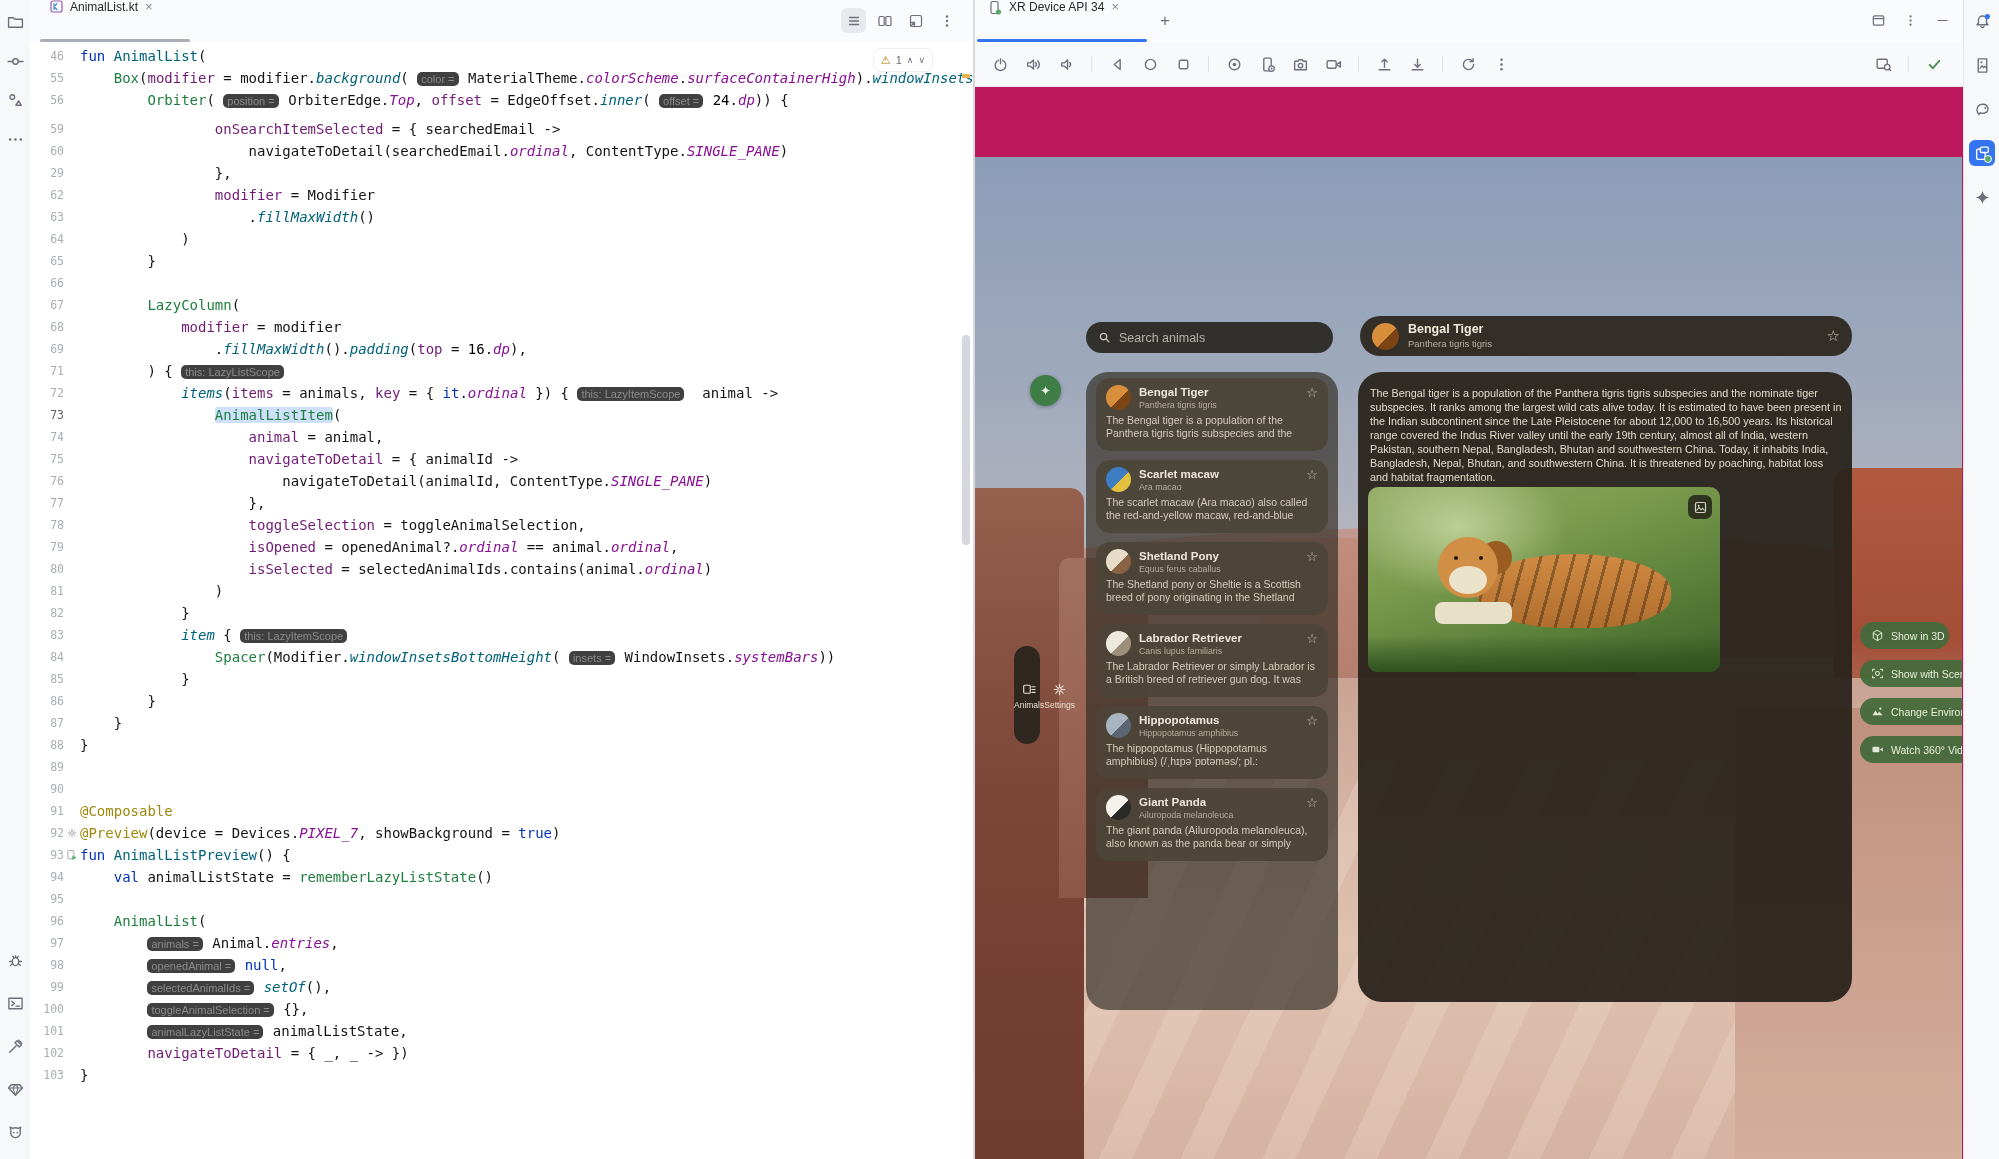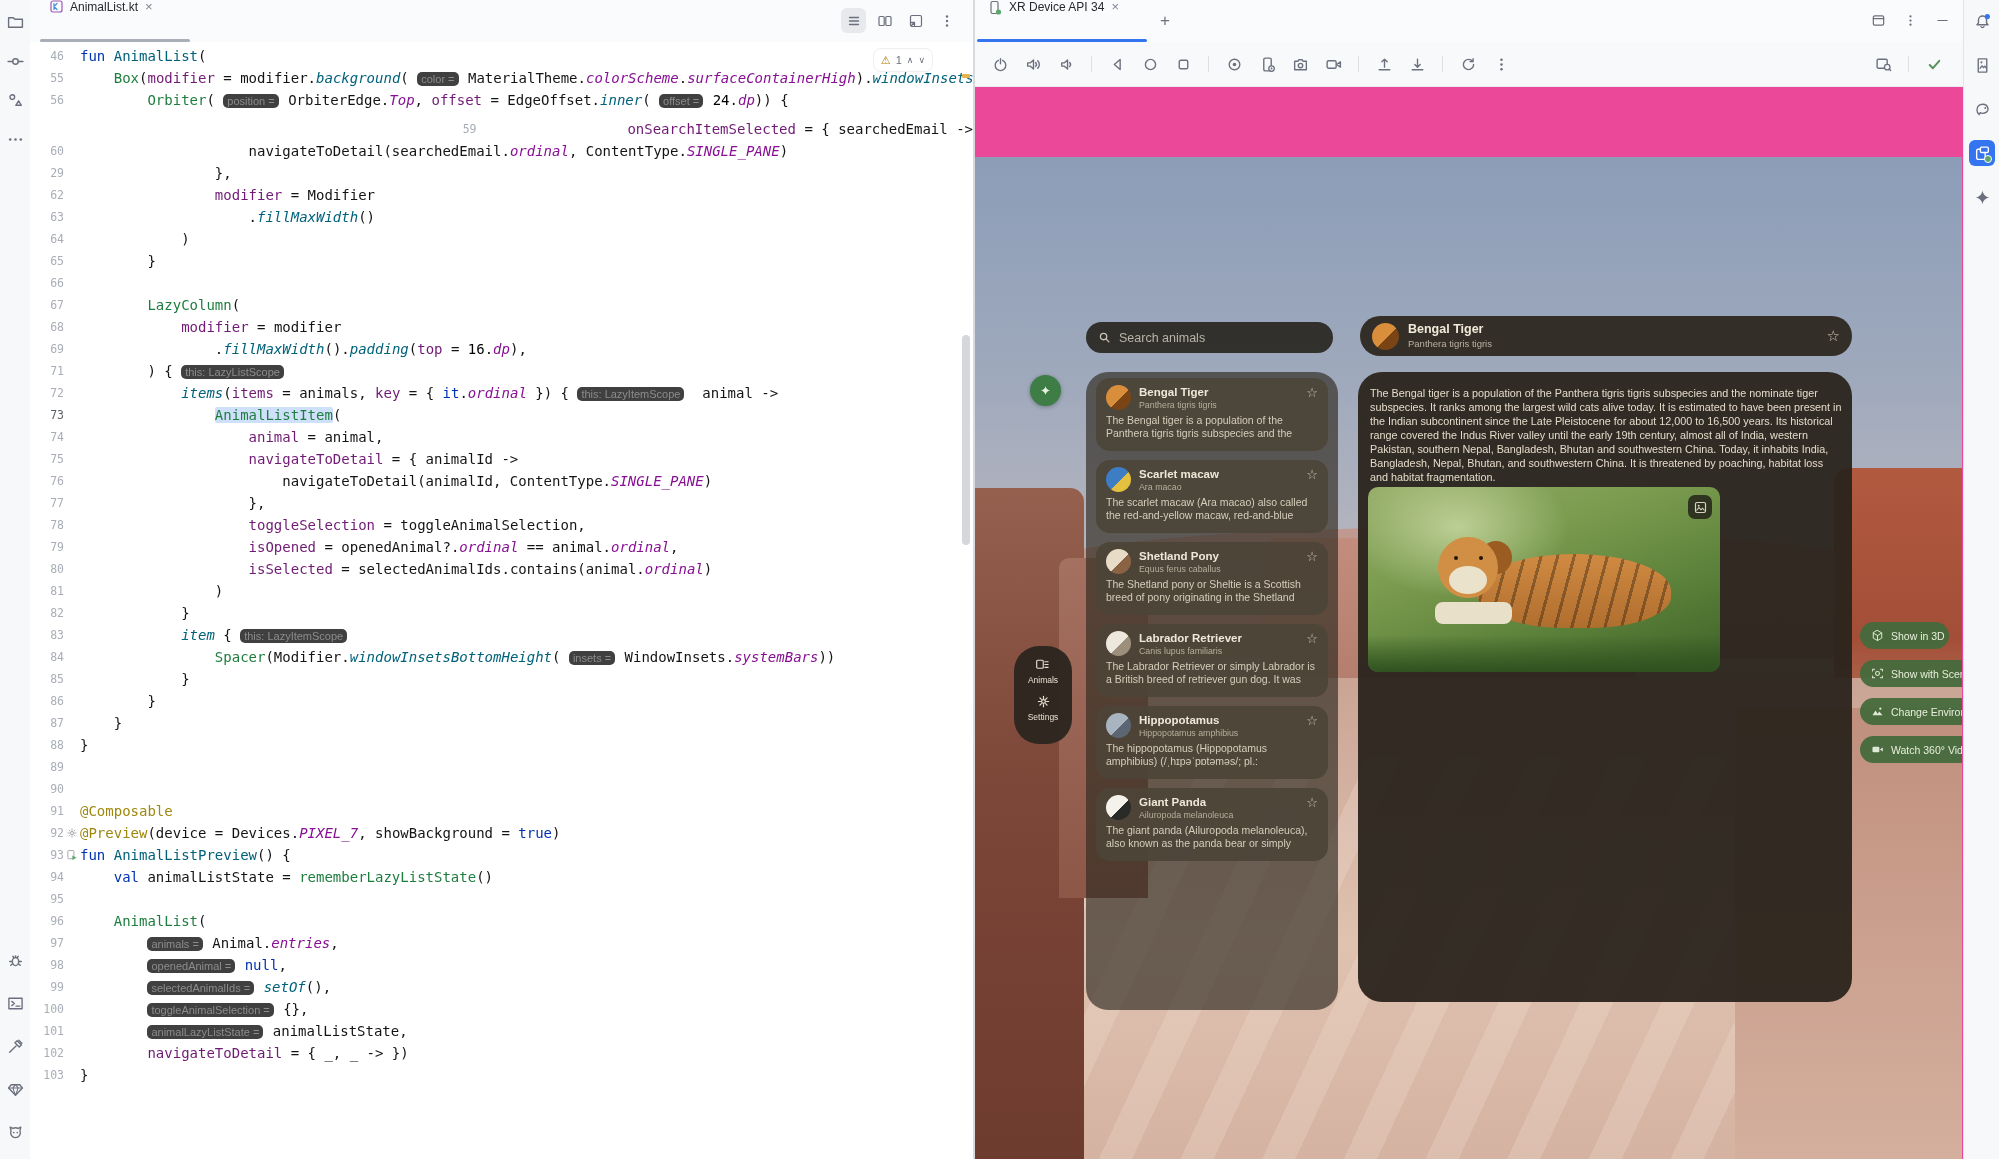--- a/index.html
+++ b/index.html
@@ -26,21 +26,21 @@
   .tab-close{font-size:13px;color:#818594;line-height:1;}
   .tab-underline{position:absolute;left:10px;top:39px;width:150px;height:3px;background:#A9AEB7;border-radius:2px;}
   .tab-underline.blue{background:#3574F0;}
   .hdr-icons{position:absolute;right:14px;top:8px;display:flex;gap:6px;}
   .hdr-btn{width:25px;height:25px;border-radius:6px;display:flex;align-items:center;justify-content:center;}
   .hdr-btn.sel{background:#E7E9EC;}
   .hdr-btn .ic{width:16px;height:16px;}
 
   .codewrap{position:absolute;left:0;top:42px;right:0;bottom:0;background:#fff;overflow:hidden;padding-top:3px;}
   .cl{display:flex;height:22px;line-height:22px;font-family:"DejaVu Sans Mono","Liberation Mono",monospace;font-size:14px;}
-  .cl.gap{margin-top:7px;justify-content:flex-end;}
+  .cl.gap{margin-top:7px;}
   .ln{width:34px;text-align:right;color:#A9ADB6;font-size:11.5px;flex:none;}
   .cl.cur .ln{color:#5C6066;}
   .gicon{width:16px;flex:none;display:flex;align-items:center;justify-content:center;}
   .gicon .ic{width:12px;height:12px;}
   .codeln{white-space:pre;flex:none;color:#141414;}
   .tk-p{color:#141414}.tk-k{color:#0033B3}.tk-fd{color:#00627A}.tk-cf{color:#1E7E3E}
   .tk-xf{color:#00627A;font-style:italic}.tk-na{color:#701a75}.tk-pr{color:#871094;font-style:italic}
   .tk-nm{color:#000000}.tk-an{color:#9E880D}
   .tk-h{font-family:"Liberation Sans",sans-serif;font-size:11px;color:#8C8C8C;background:#404040;border-radius:5px;padding:1px 4px;margin-right:1px;}
   .tk-hl{color:#1E7E3E;background:#CFE0FB;border-radius:2px;}
@@ -49,21 +49,21 @@
            background:#FFFFFFd9;border:1px solid #EDEEF0;border-radius:8px;padding:0 7px;font-size:11px;color:#6C707E;}
   .warn-tri{color:#B07F00;font-size:11px;}
   .chev{color:#6C707E;font-size:9px;line-height:1;}
   .vscroll{position:absolute;right:2px;top:42px;width:10px;bottom:0;}
   .vthumb{position:absolute;left:1px;top:293px;width:8px;height:210px;background:#D4D7DC;border-radius:4px;}
   .vmark{position:absolute;left:1px;top:32px;width:8px;height:4px;background:#E6B34C;border-radius:1px;}
 
   .pane-divider{position:absolute;left:973px;top:0;width:2px;height:100%;background:#D6D9DE;}
 
   
-  .emu-pane{position:absolute;left:975px;top:0;width:988px;height:100%;background:#ec4899;}
+  .emu-pane{position:absolute;left:975px;top:0;width:988px;height:100%;background:#be185d;}
   .winctl{position:absolute;right:8px;top:8px;display:flex;gap:7px;}
   .winctl .hdr-btn .ic{width:15px;height:15px;}
   .emutoolbar{position:absolute;left:0;top:42px;right:0;height:44px;background:#F8F9FA;border-bottom:1px solid #E6E8EB;
               display:flex;align-items:center;padding:0 12px;gap:7px;}
   .tbtn{width:26px;height:26px;border-radius:6px;display:flex;align-items:center;justify-content:center;flex:none;}
   .tbtn .ic{width:17px;height:17px;}
   .tsep{width:1px;height:16px;background:#DDE0E4;margin:0 5px;flex:none;}
   .toolbar-right{margin-left:auto;display:flex;align-items:center;gap:7px;padding-right:4px;}
   .plus-btn{font-size:17px;color:#6C707E;line-height:1;}
 
@@ -81,22 +81,22 @@
   .l-butte{left:8.5%;top:40%;width:9%;height:34%;background:linear-gradient(180deg,#A4705F,#8D5747);border-radius:10px 16px 0 0;}
 
   .search-pill{position:absolute;left:111px;top:165px;width:247px;height:31px;border-radius:16px;
                background:rgba(38,35,29,.9);display:flex;align-items:center;gap:8px;padding:0 12px;box-sizing:border-box;}
   .search-pill .ic{width:13px;height:13px;}
   .search-ph{font-size:12.5px;color:#B9B3A8;}
   .env-handle{position:absolute;left:55px;top:218px;width:31px;height:31px;border-radius:50%;background:#3E7D45;
               display:flex;align-items:center;justify-content:center;box-shadow:0 1px 4px rgba(0,0,0,.3);}
   .env-handle .ic{width:11px;height:11px;}
 
-  .navrail{position:absolute;left:39px;top:489px;width:58px;height:98px;border-radius:25px;background:rgba(43,38,31,.95);
-           display:flex;flex-direction:column;align-items:center;padding-top:11px;box-sizing:border-box;}
+  .navrail{position:absolute;left:39px;top:489px;width:26px;height:98px;border-radius:25px;background:rgba(43,38,31,.95);
+           display:flex;flex-direction:row;align-items:center;padding-top:11px;box-sizing:border-box;}
   .navitem{display:flex;flex-direction:column;align-items:center;gap:3px;margin-bottom:9px;}
   .navitem .ic{width:15px;height:15px;}
   .navlabel{font-size:8.5px;color:#E6DFD1;}
 
   .listpanel{position:absolute;left:111px;top:215px;width:252px;height:638px;border-radius:22px;background:rgba(50,44,36,.68);}
   .acard{position:absolute;left:10px;width:232px;height:73px;border-radius:14px;background:rgba(76,69,56,.93);
          box-sizing:border-box;padding:7px 10px 0 10px;overflow:hidden;}
   .acard-head{display:flex;align-items:center;gap:8px;}
   .avatar{width:25px;height:25px;border-radius:50%;flex:none;}
   .aname{font-size:11.5px;font-weight:bold;color:#EFE7D8;line-height:12px;}

